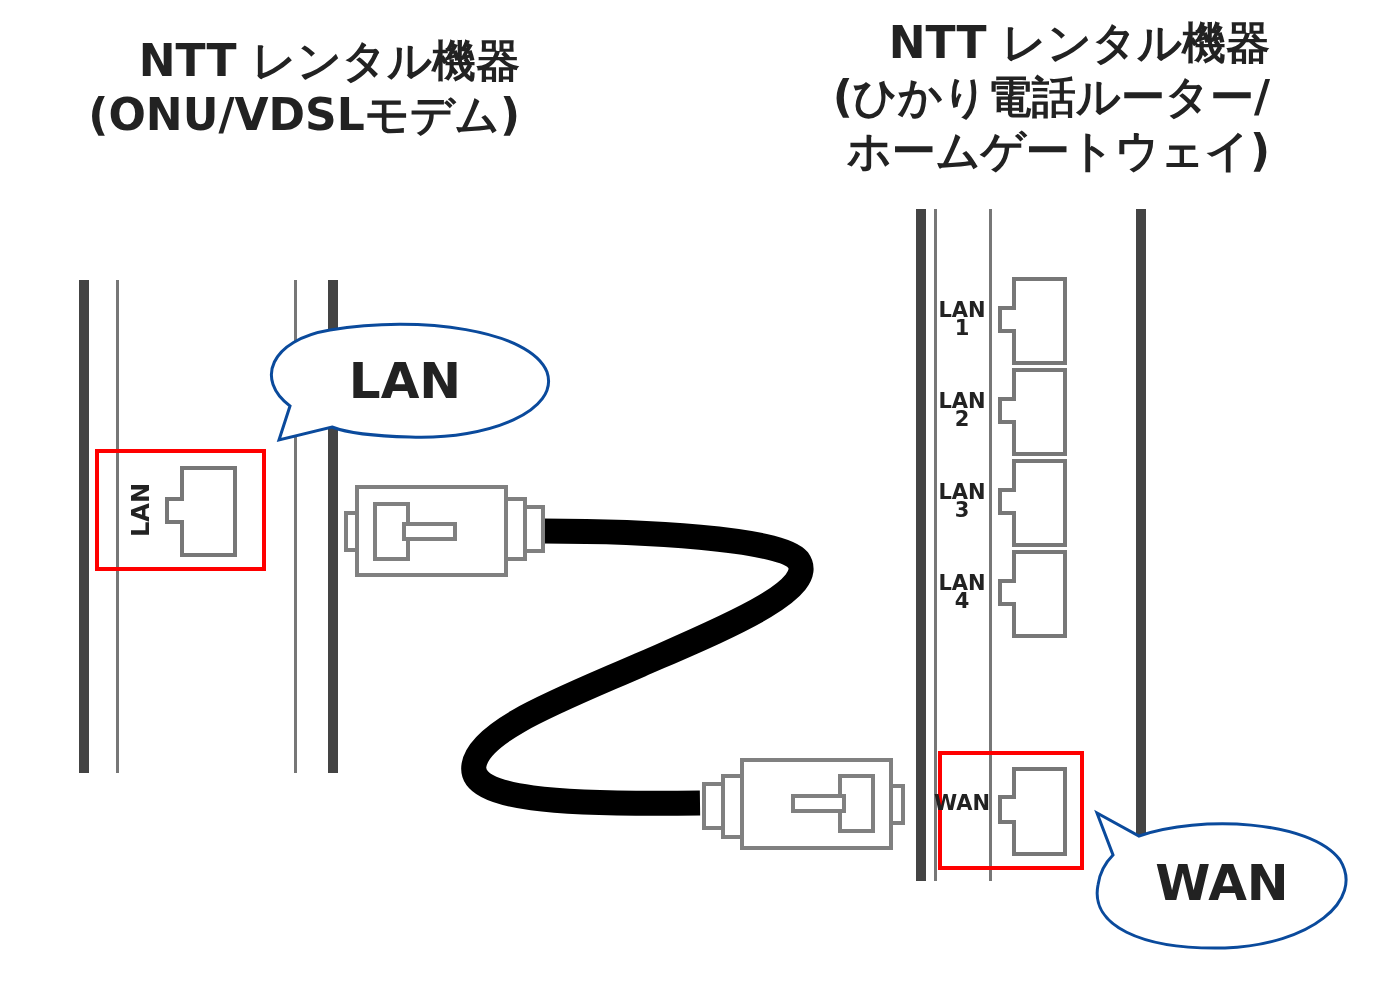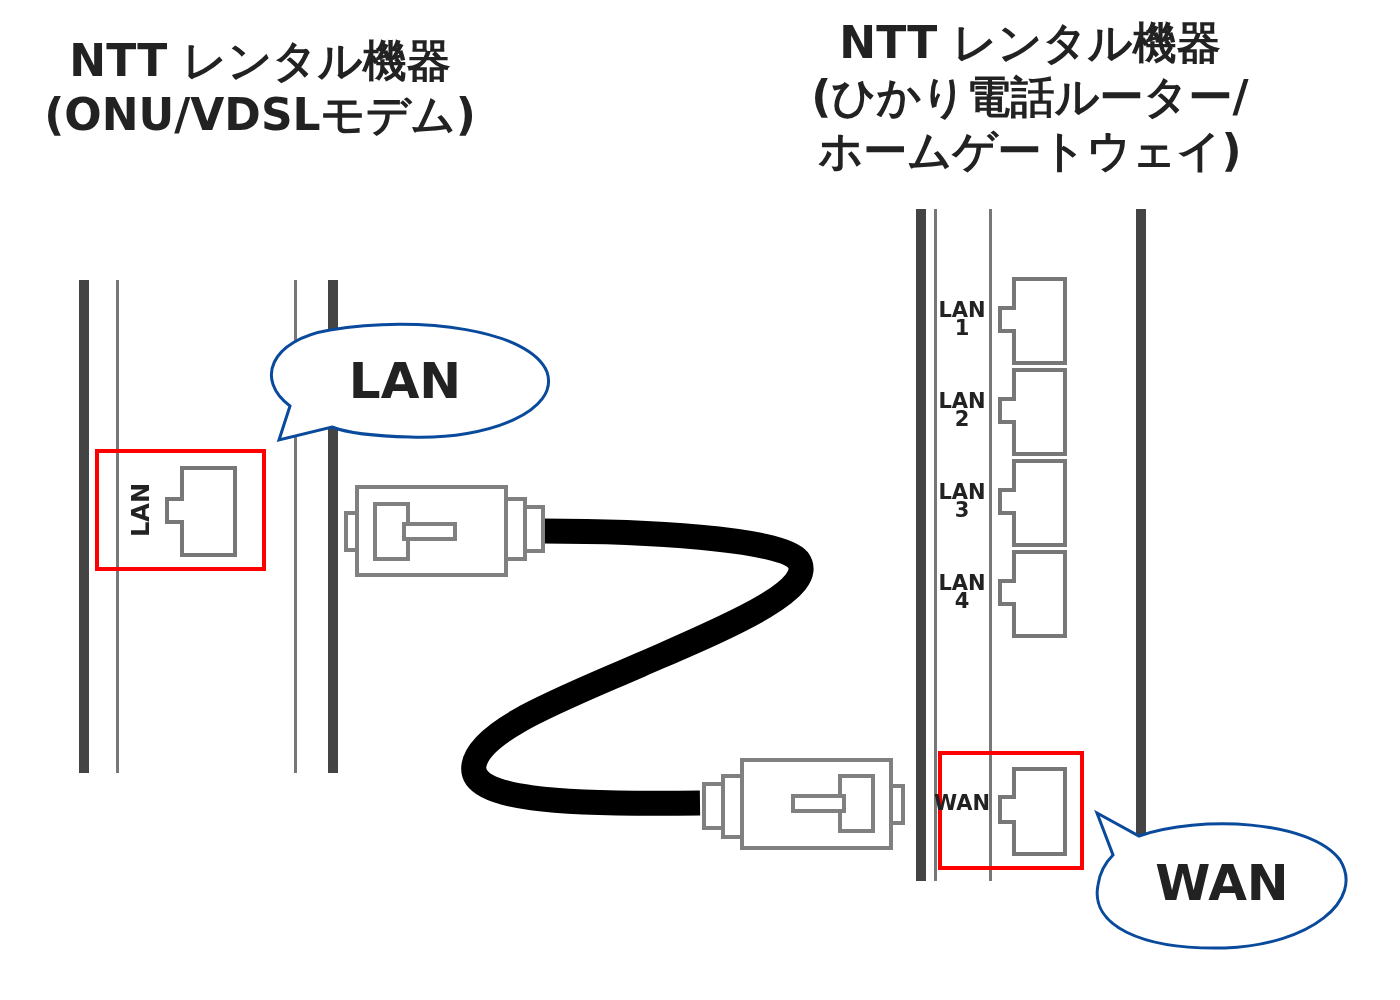--- a/index.html
+++ b/index.html
@@ -1,18 +1,18 @@
 <!DOCTYPE html>
 <html><head>
 <meta charset="utf-8">
 <style>
   html, body { margin: 0; padding: 0; background: #ffffff; }
   body { width: 1400px; height: 1000px; position: relative; overflow: hidden;
          font-family: "DejaVu Sans", "Liberation Sans", sans-serif; }
-  .title { position: absolute; text-align: center; font-weight: bold; color: #222222;
+  .title { position: absolute; text-align: right; font-weight: bold; color: #222222;
            font-size: 44px; line-height: 54px; white-space: pre-line; }
   #title-left { left: 0; width: 520px; top: 34px; }
   #title-right { left: 790px; width: 480px; top: 16px; }
   svg#diagram { position: absolute; left: 0; top: 0; }
   .lbl { font-family: "DejaVu Sans", "Liberation Sans", sans-serif; font-weight: bold; fill: #222222; }
 </style>
 </head>
 <body>
 
 <div class="title" id="title-left">NTT レンタル機器

